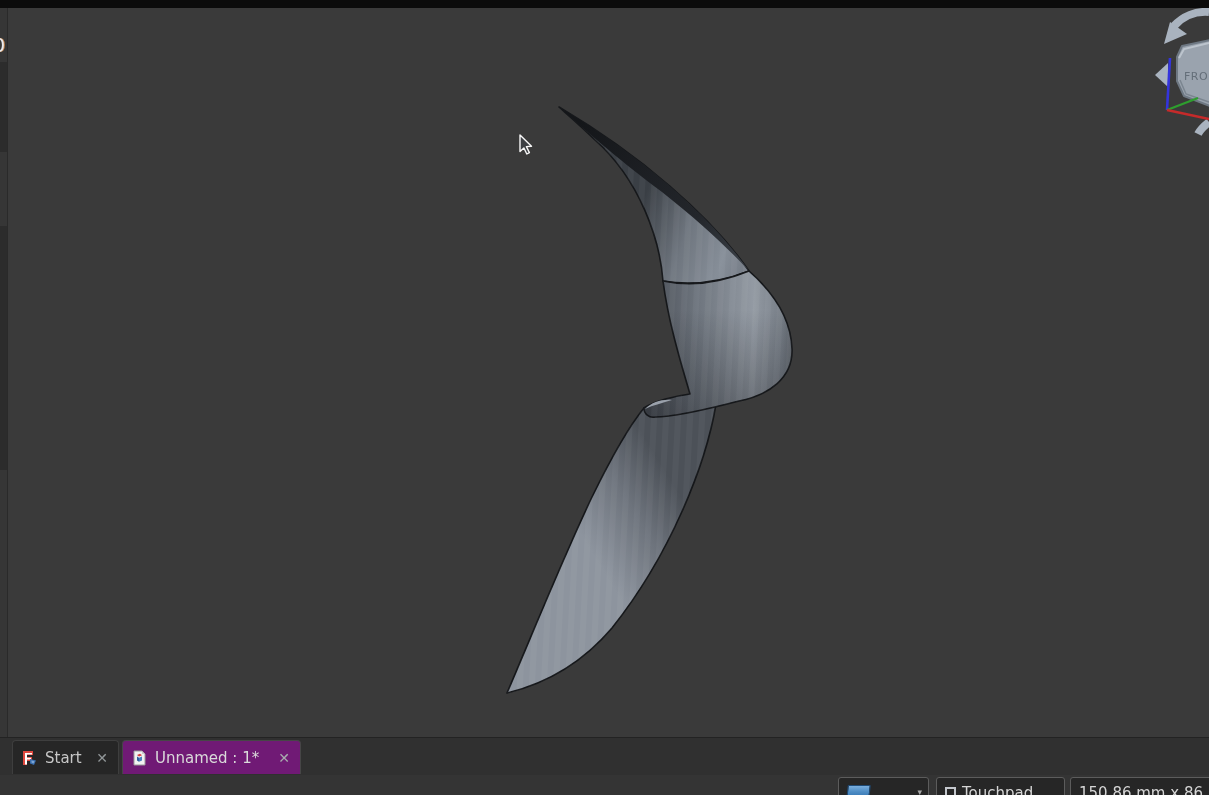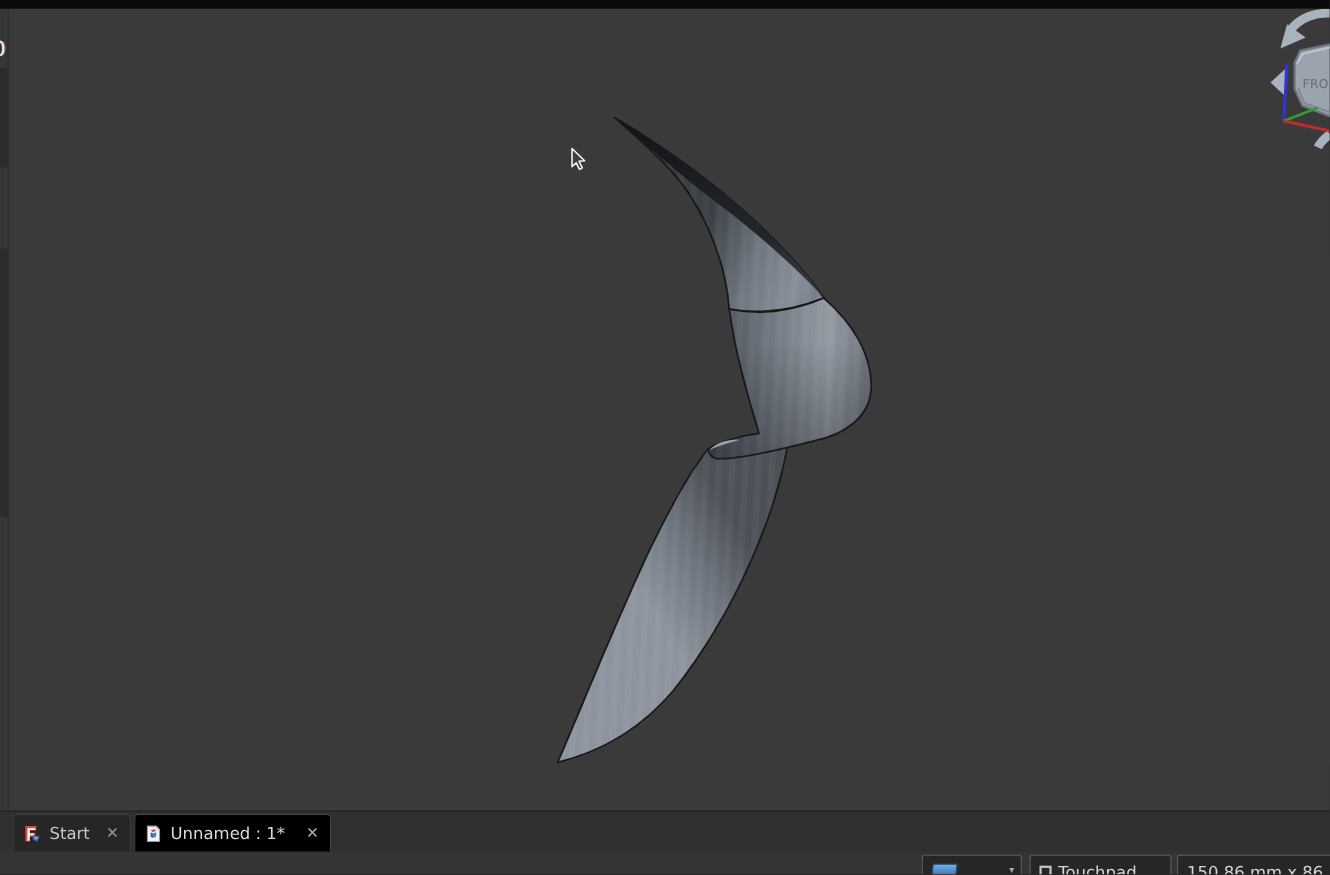--- a/index.html
+++ b/index.html
@@ -23,21 +23,21 @@
   .viewport svg{position:absolute;left:0;top:0;}
   
   .bottom-area{position:absolute;left:0;top:737px;width:1209px;height:58px;background:#343434;}
   .tab-well{position:absolute;left:0;top:0;width:1209px;height:38px;background:#303030;border-top:1px solid #232323;box-sizing:border-box;}
   .tab{
     position:absolute;top:2px;height:34px;box-sizing:border-box;
     border:1px solid #3e3e3e;border-bottom:none;border-radius:4px 4px 0 0;
     display:flex;align-items:center;gap:8px;padding:0 10px 0 8px;
   }
   .tab-start{left:12px;width:107px;background:#262626;}
-  .tab-active{left:122px;width:179px;background:#000000;border-color:#464646;}
+  .tab-active{left:122px;width:179px;background:#701a75;border-color:#464646;}
   .tab-label{font-size:15px;color:#c7c7c7;white-space:nowrap;}
   .tab-active .tab-label{color:#dadada;}
   .tab-close{font-size:14px;font-weight:bold;color:#919698;margin-left:auto;line-height:1;}
   .tab-active .tab-close{color:#a8adaf;}
   .tab-icon{width:16px;height:16px;flex:0 0 16px;}
   
   .status-box{
     position:absolute;top:40px;height:30px;box-sizing:border-box;background:#262626;
     border:1px solid #5c5c5c;border-radius:3px;display:flex;align-items:flex-start;gap:6px;
     padding:6px 8px 0 8px;color:#d6d6d6;font-size:15px;white-space:nowrap;

